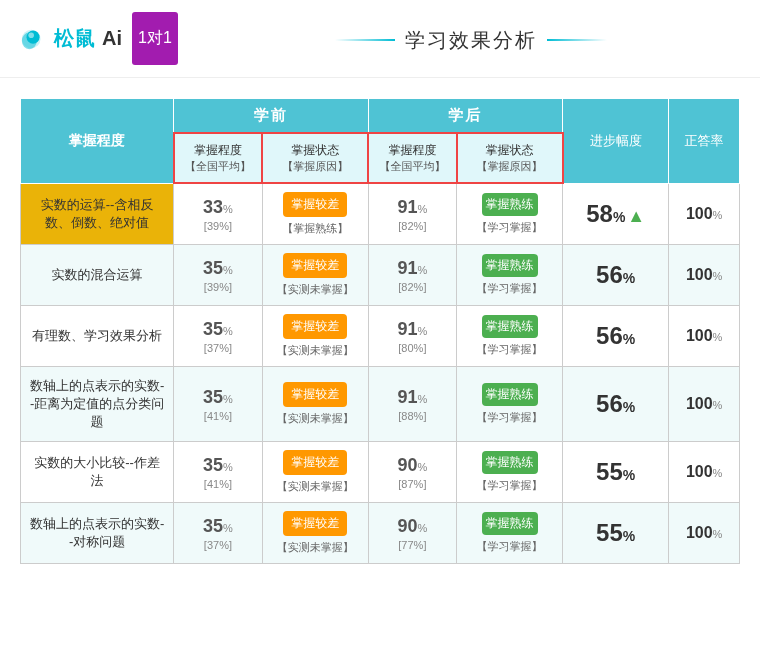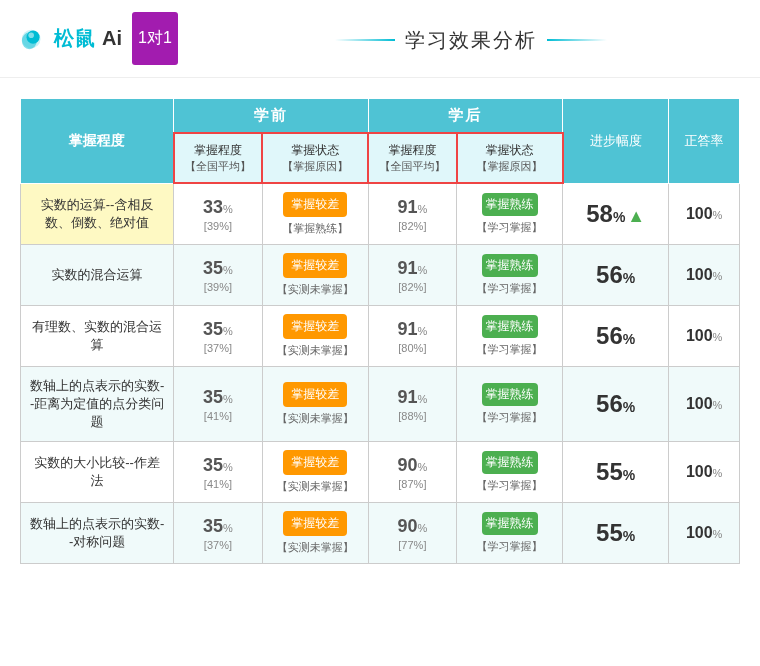--- a/index.html
+++ b/index.html
@@ -289,21 +289,21 @@
           <div class="sub-header">【全国平均】</div>
         </th>
         <th>
           <div>掌握状态</div>
           <div class="sub-header">【掌握原因】</div>
         </th>
       </tr>
     </thead>
     <tbody id="table-body">
     <tr>
-    <td class="col-name" style="background:#fef9c3;">实数的运算--含相反数、倒数、绝对值</td>
+    <td class="col-name" style="background:#eab308;">实数的运算--含相反数、倒数、绝对值</td>
     <td class="col-pct" style="background:#ffffff;">
       <span class="pct-value">33</span><span class="pct-unit">%</span>
       <div class="avg-val">[39%]</div>
     </td>
     <td class="col-state" style="background:#ffffff;">
       <div><span class="badge-poor">掌握较差</span></div>
       <div class="reason">【掌握熟练】</div>
     </td>
     <td class="col-pct" style="background:#ffffff;">
       <span class="pct-value">91</span><span class="pct-unit">%</span>
@@ -339,21 +339,21 @@
       <div class="reason">【学习掌握】</div>
     </td>
     <td class="col-progress" style="background:#f0fafa;">
       <span class="progress-value">56</span><span class="progress-pct">%</span>
     </td>
     <td class="col-correct" style="background:#f0fafa;">
       <span class="correct-value">100</span><span class="correct-pct">%</span>
     </td>
   </tr>
         <tr>
-    <td class="col-name" style="background:#ffffff;">有理数、实数的混合运算</td>
+    <td class="col-name" style="background:#ffffff;">有理数、学习效果分析</td>
     <td class="col-pct" style="background:#ffffff;">
       <span class="pct-value">35</span><span class="pct-unit">%</span>
       <div class="avg-val">[37%]</div>
     </td>
     <td class="col-state" style="background:#ffffff;">
       <div><span class="badge-poor">掌握较差</span></div>
       <div class="reason">【实测未掌握】</div>
     </td>
     <td class="col-pct" style="background:#ffffff;">
       <span class="pct-value">91</span><span class="pct-unit">%</span>

